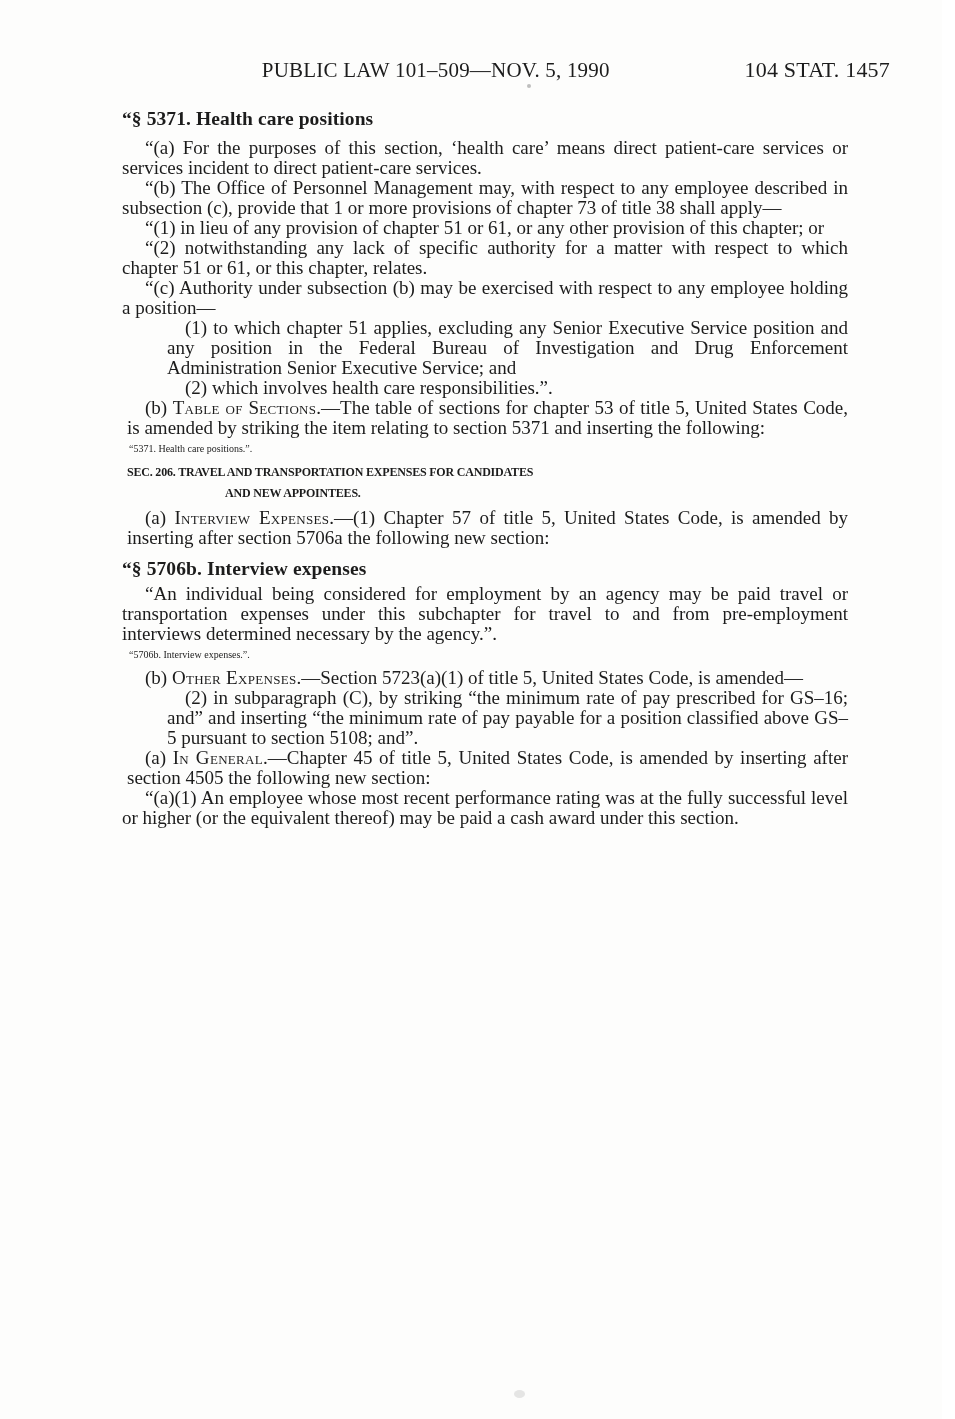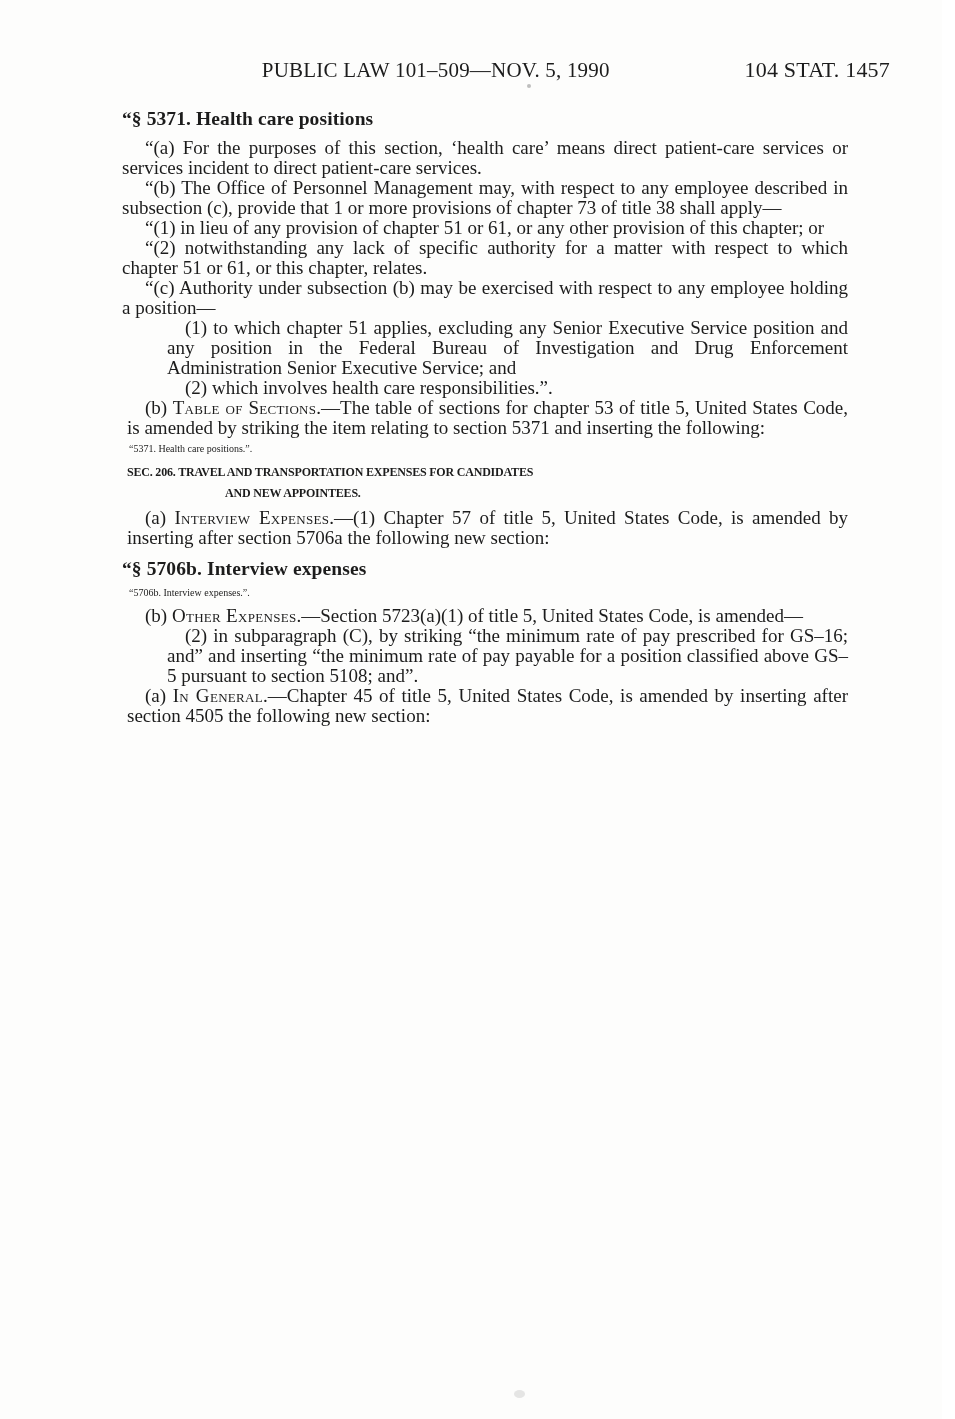--- a/index.html
+++ b/index.html
@@ -84,28 +84,30 @@
     <p class="small-line">“5371. Health care positions.”.</p>
 
     <div class="sec-heading h-206">
       <div class="line1">SEC. 206. TRAVEL AND TRANSPORTATION EXPENSES FOR CANDIDATES</div>
       <div class="line2">AND NEW APPOINTEES.</div>
     </div>
 
     <p class="para"><span>(a) </span><span class="smallcaps">Interview Expenses</span><span>.—(1) Chapter 57 of title 5, United States Code, is amended by inserting after section 5706a the following new section:</span></p>
 
     <p class="usc-heading h-5706b">“§ 5706b. Interview expenses</p>
+    <p class="para hang-quote">“An individual being considered for employment by an agency may be paid travel or transportation expenses under this subchapter for travel to and from pre-employment interviews determined necessary by the agency.”.</p>
 
     <p class="small-line">“5706b. Interview expenses.”.</p>
 
     <p class="para"><span>(b) </span><span class="smallcaps">Other Expenses</span><span>.—Section 5723(a)(1) of title 5, United States Code, is amended—</span></p>
 
     <p class="item">(2) in subparagraph (C), by striking “the minimum rate of pay prescribed for GS–16; and” and inserting “the minimum rate of pay payable for a position classified above GS–5 pursuant to section 5108; and”.</p>
 
 
     <p class="para"><span>(a) </span><span class="smallcaps">In General</span><span>.—Chapter 45 of title 5, United States Code, is amended by inserting after section 4505 the following new section:</span></p>
 
+    <p class="para hang-quote">“(a)(1) An employee whose most recent performance rating was at the fully successful level or higher (or the equivalent thereof) may be paid a cash award under this section.</p>
 
   </div>
 
   <div class="artifact artifact-dot"></div>
   <div class="artifact artifact-smudge"></div>
 </div>
 
 </body></html>

